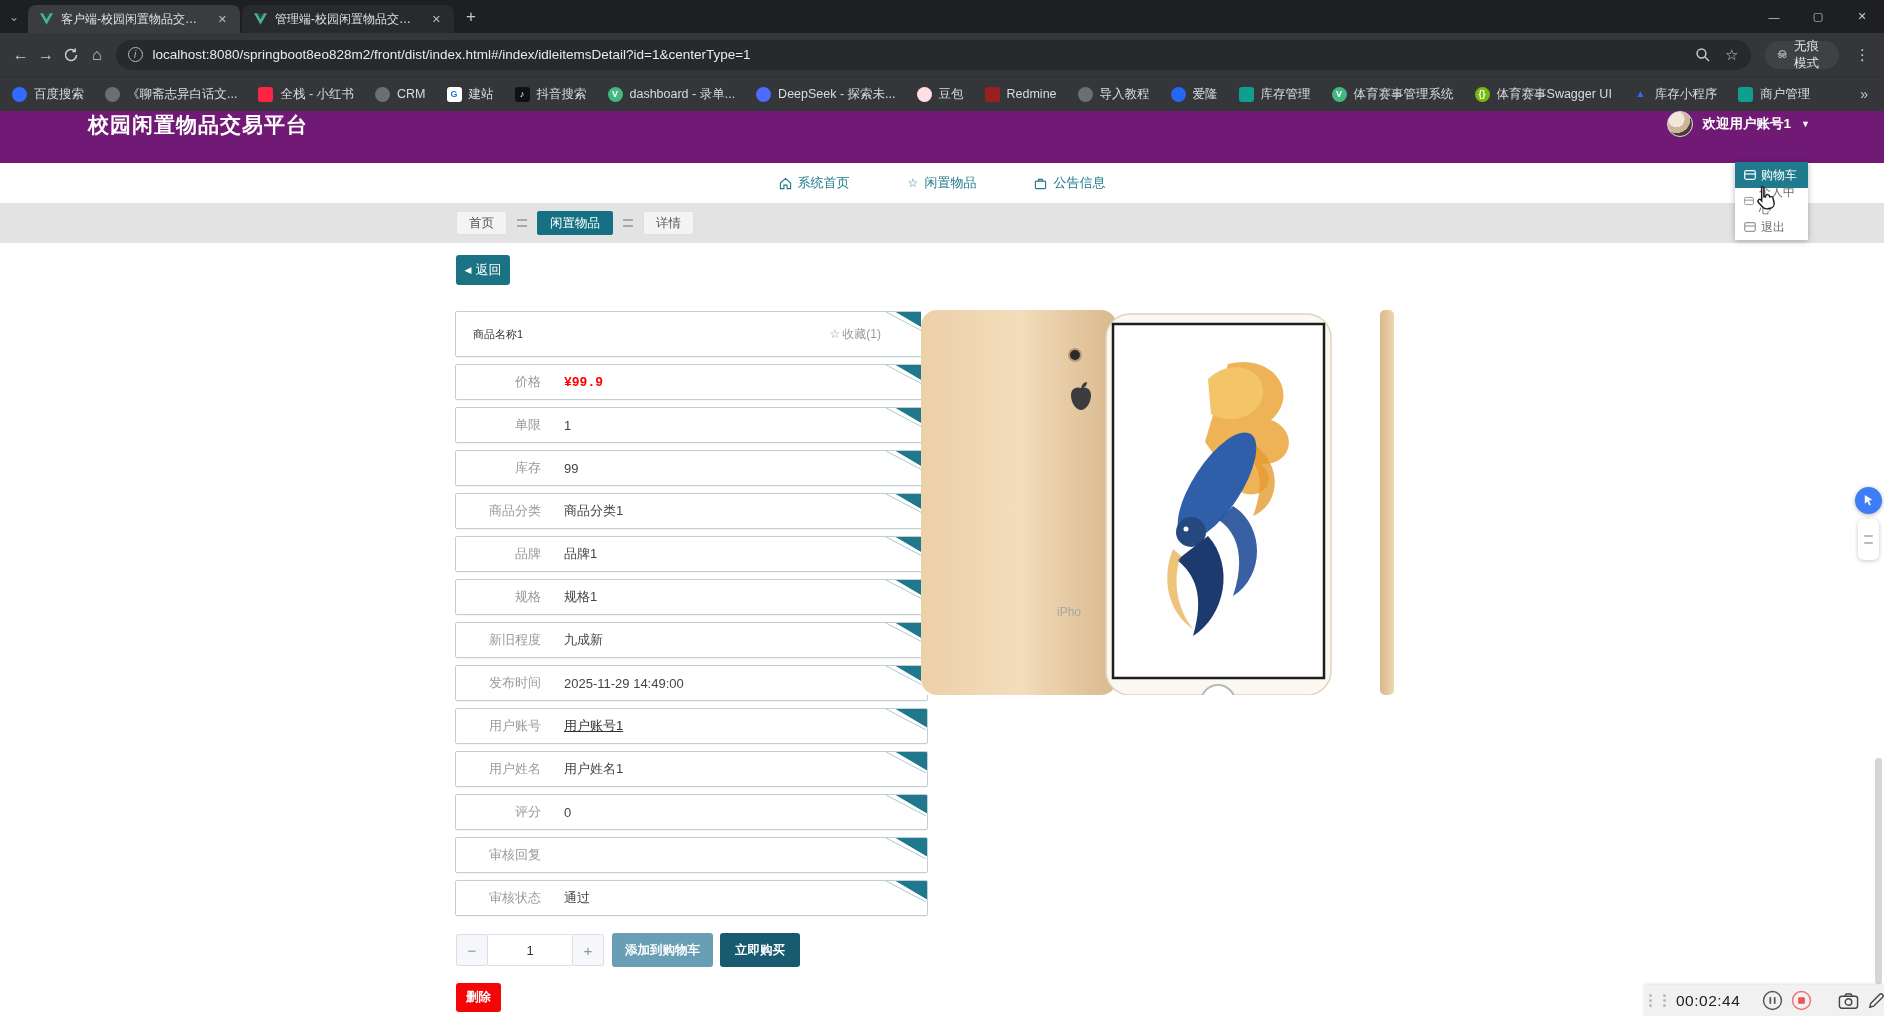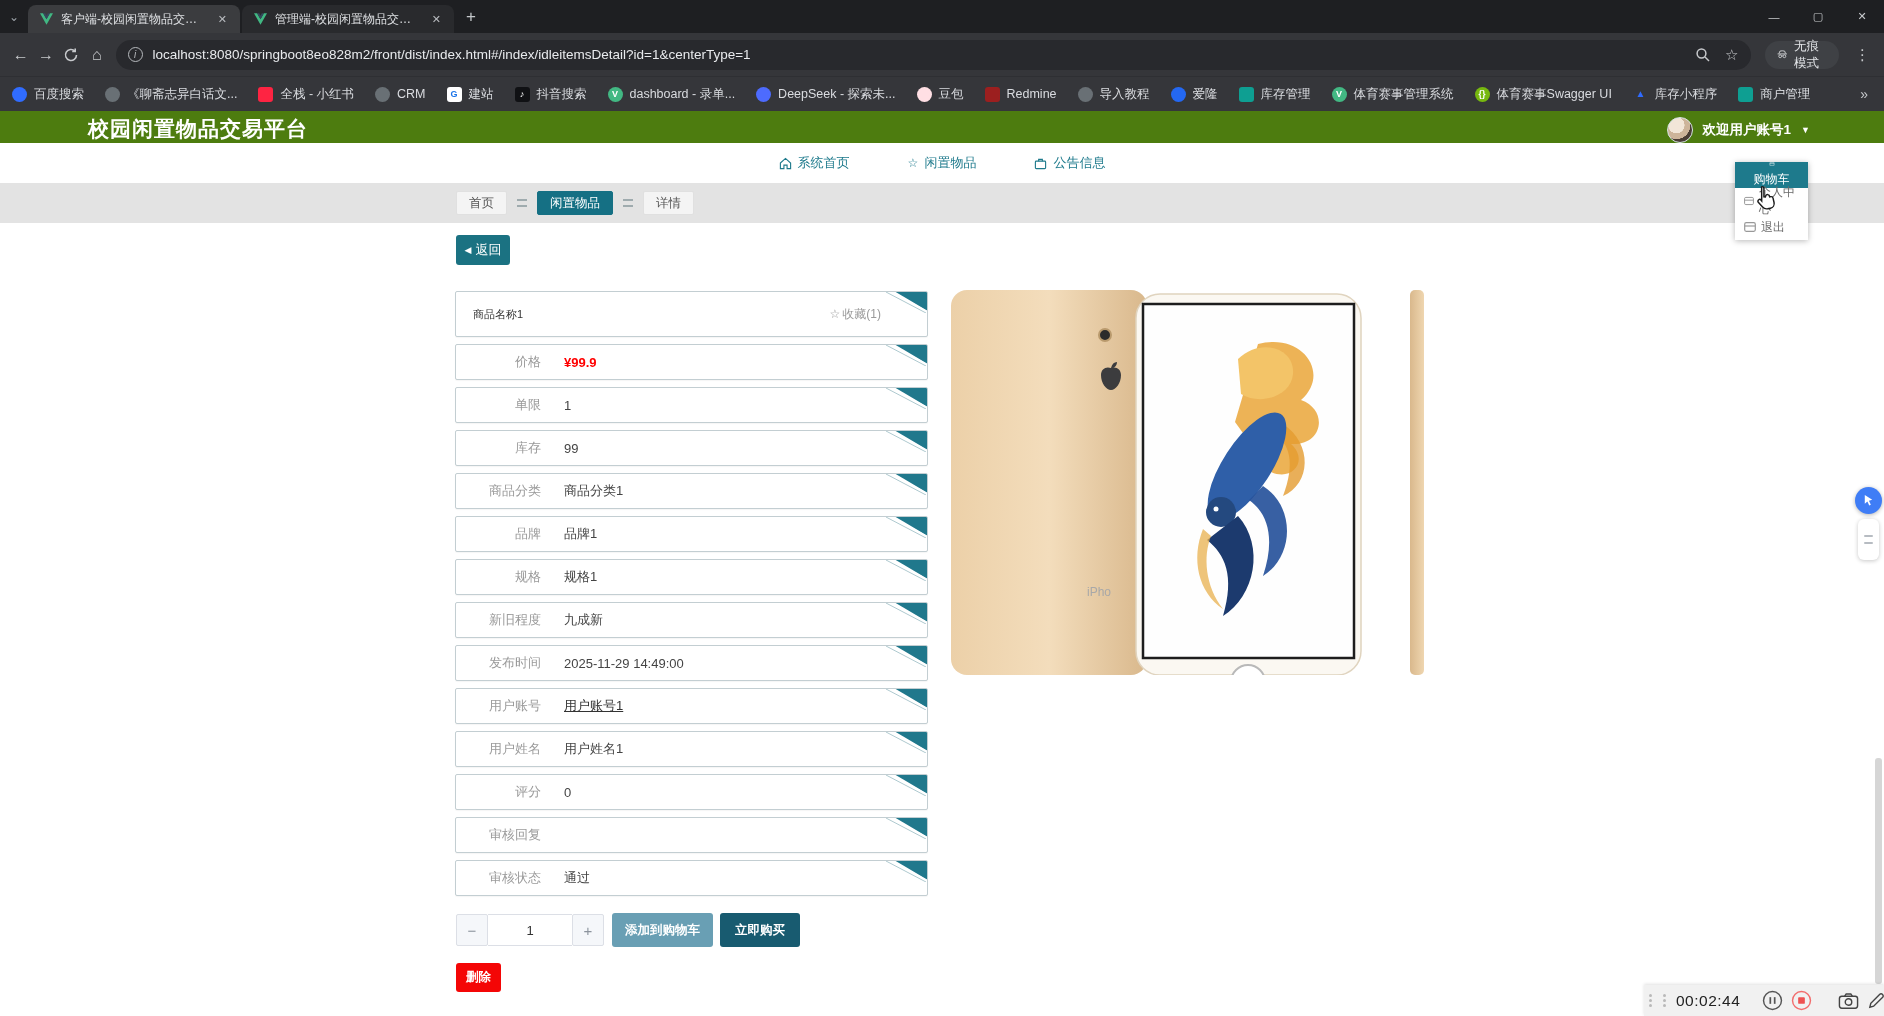--- a/index.html
+++ b/index.html
@@ -28,21 +28,21 @@
   .incog-chip { display:flex; align-items:center; gap:7px; background:#3f4145; border-radius:14px; height:28px; padding:0 12px; margin-left:14px; color:#e4e6e9; font-size:12.5px; }
   .kebab { color:#c7c9cc; font-size:15px; margin-left:10px; padding:0 6px; }
 
   .bookmarks { height:35px; background:#35363a; border-top:1px solid #2e2f33; display:flex; align-items:center; padding:0 12px; overflow:hidden; }
   .bm { display:flex; align-items:center; gap:7px; margin-right:21px; flex:0 0 auto; }
   .bm-icon { width:15px; height:15px; display:flex; align-items:center; justify-content:center; font-size:10px; line-height:1; flex:0 0 auto; }
   .bm-label { color:#dadce0; font-size:12.5px; white-space:nowrap; }
   .bm-overflow { margin-left:auto; color:#c7c9cc; font-size:14px; padding:0 6px; }
 
   
-  .site-header { height:32px; background:#4d7c0f; display:flex; align-items:flex-end; position:relative; }
+  .site-header { height:52px; background:#701a75; display:flex; align-items:flex-start; position:relative; }
   .site-title { color:#fff; font-size:21px; font-weight:bold; margin-left:88px; letter-spacing:1px; }
   .user-area { position:absolute; right:74px; display:flex; align-items:center; gap:10px; }
   .avatar { width:26px; height:26px; border-radius:50%; background:radial-gradient(circle at 35% 30%, #f2e6d8 0 35%, #cdb49a 36% 60%, #4a3c34 61%); border:1px solid #d8e4e6; }
   .welcome-text { color:#fff; font-size:13.5px; font-weight:bold; }
   .caret { color:#fff; font-size:9px; }
 
   .site-nav { height:40px; background:#fff; display:flex; align-items:center; justify-content:center; gap:58px; }
   .nav-item { display:flex; align-items:center; gap:6px; color:#1e7a8c; font-size:13px; }
 
   .breadcrumb-bar { height:40px; background:#e3e3e3; display:flex; align-items:center; padding-left:456px; gap:10px; }
@@ -54,38 +54,38 @@
   .page { position:relative; height:776px; background:#fff; }
   .back-btn { position:absolute; left:456px; top:12px; width:54px; height:30px; background:#1b7282; color:#fff; font-size:13px; border:none; border-radius:3px; display:flex; align-items:center; justify-content:center; gap:4px; }
   .back-ico { font-size:9px; }
 
   .fields-col { position:absolute; left:455px; top:68px; width:473px; display:flex; flex-direction:column; gap:7px; }
   .frow { position:relative; overflow:hidden; background:#fff; border:1px solid #c3ced2; border-radius:2px; height:36px; display:flex; align-items:center; box-shadow:0 1px 1px rgba(0,0,0,.04); }
   .frow.name-row { height:46px; }
   .ribbon { position:absolute; top:-1px; right:-1px; }
   .flabel { width:85px; text-align:right; color:#9a9a9a; font-size:13px; flex:0 0 auto; }
   .fvalue { margin-left:23px; color:#444; font-size:13px; }
-  .fvalue.price { color:#ff0000; font-weight:bold; }
+  .fvalue.price { color:#ff0000; font-weight:bold;font-family:Liberation Mono, monospace; }
   .fvalue.link { text-decoration:underline; color:#333; }
   .item-name { margin-left:17px; font-size:11px; color:#333; }
   .fav-wrap { position:absolute; right:46px; display:flex; align-items:center; gap:2px; color:#9a9a9a; font-size:12px; }
 
   .stepper-row { position:absolute; left:456px; top:690px; display:flex; align-items:center; }
   .step-btn { width:32px; height:32px; background:#f5f7fa; border:1px solid #dcdfe6; color:#8c939d; font-size:15px; display:flex; align-items:center; justify-content:center; border-radius:2px; }
   .qty-input { width:84px; height:32px; border:1px solid #dcdfe6; border-left:none; border-right:none; text-align:center; font-size:13px; color:#333; outline:none; }
   .cart-btn { margin-left:8px; height:34px; padding:0 13px; background:#699fb4; color:#fff; border:none; border-radius:3px; font-size:12.5px; font-weight:bold; }
   .buy-btn { margin-left:7px; height:34px; padding:0 15px; background:#185b70; color:#fff; border:none; border-radius:3px; font-size:12.5px; font-weight:bold; }
   .delete-btn { position:absolute; left:456px; top:740px; height:29px; padding:0 10px; background:#f40606; color:#fff; border:none; border-radius:3px; font-size:12.5px; font-weight:bold; }
 
-  .product-img { position:absolute; left:951px; top:67px; width:473px; height:385px; background:#ef4444; overflow:hidden; }
+  .product-img { position:absolute; left:921px; top:67px; width:473px; height:385px; background:#ef4444; overflow:hidden; }
 
   
   .user-dropdown { position:absolute; left:1735px; top:162px; width:73px; background:#fff; box-shadow:0 1px 6px rgba(0,0,0,.28); z-index:50; }
   .dd-item { height:26px; display:flex; align-items:center; gap:5px; padding:0 9px; color:#6b6b6b; font-size:12px; }
-  .dd-item.active { background:#1e7a8c; color:#fff;flex-direction:column; }
+  .dd-item.active { background:#1e7a8c; color:#fff; }
   .hand-cursor { position:absolute; left:1752px; top:184px; z-index:60; }
 
   
   .recorder { position:absolute; right:0; bottom:0; width:240px; height:31px; background:#f1f1f1; display:flex; align-items:center; box-shadow:0 -1px 3px rgba(0,0,0,.12); z-index:40; }
   .grip { display:flex; flex-direction:column; gap:2px; margin:0 6px 0 5px; }
   .grip i { width:3px; height:3px; background:#b9b9b9; border-radius:50%; display:block; }
   .rec-time { font-size:15.5px; color:#222; letter-spacing:.5px; }
   .rec-div { width:1px; height:19px; background:#d4d4d4; margin:0 9px; }
   .rec-ico { display:flex; align-items:center; justify-content:center; margin:0 4px; }
 

